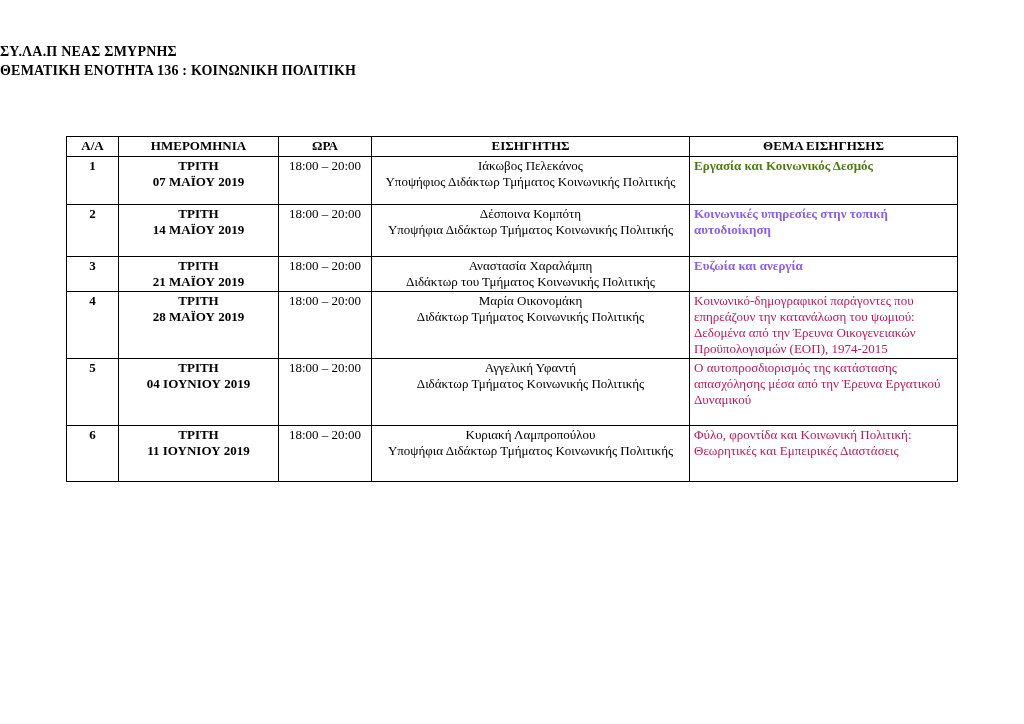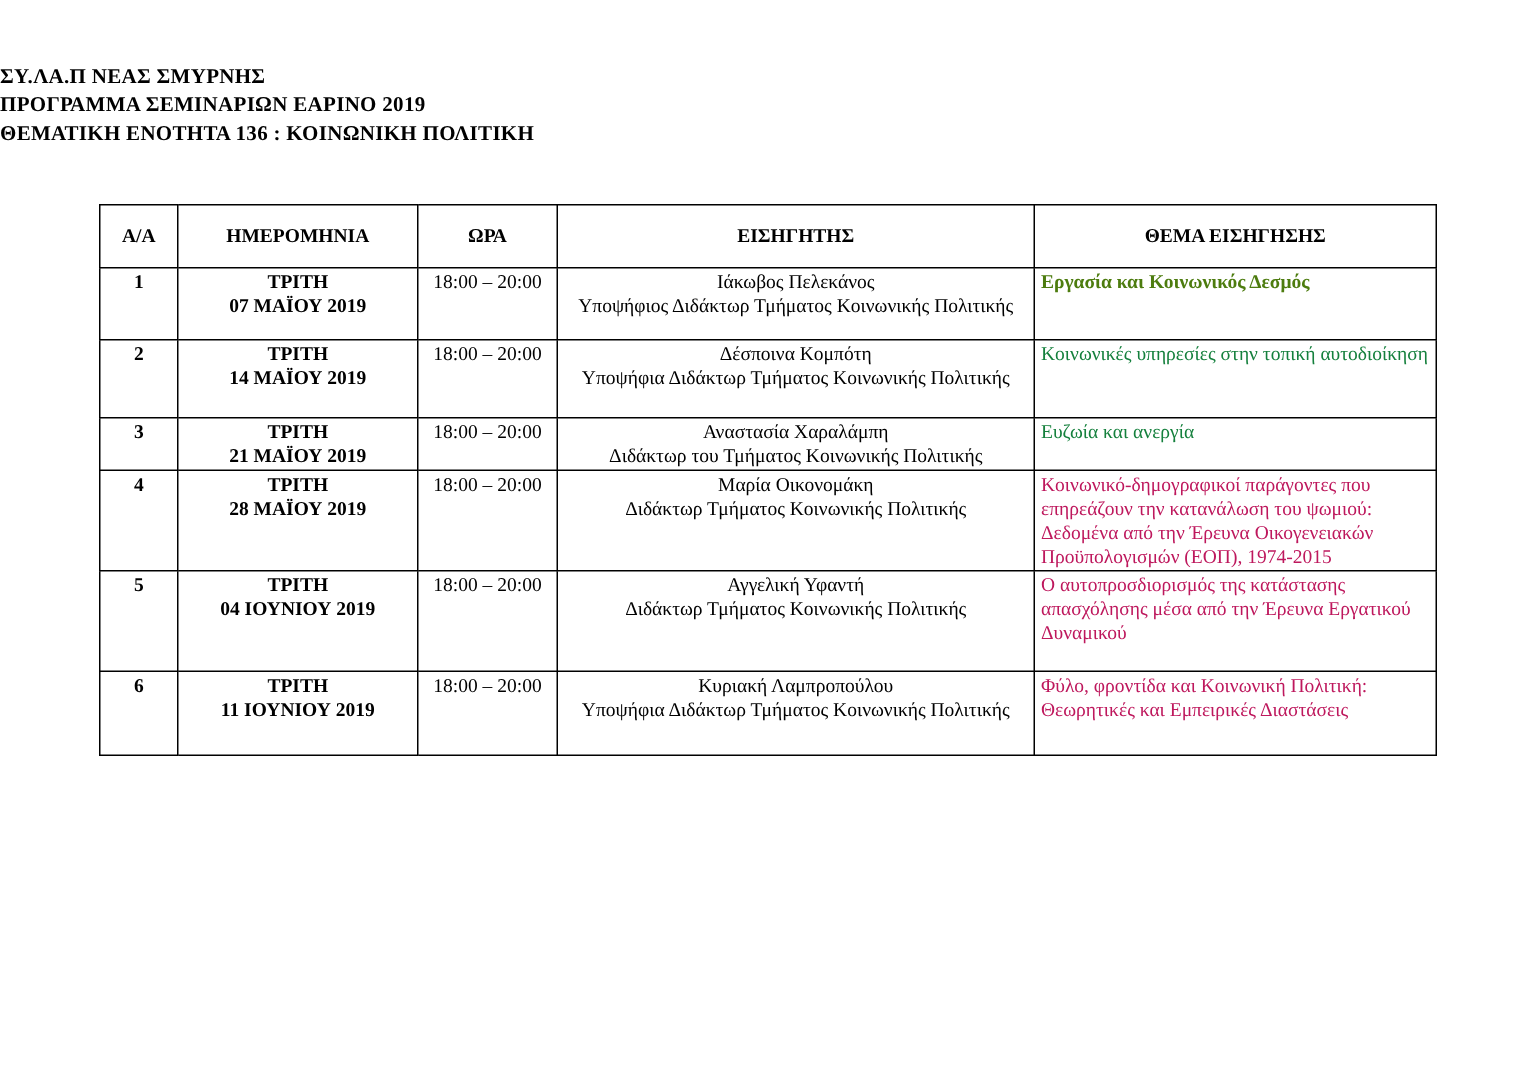--- a/index.html
+++ b/index.html
@@ -40,42 +40,41 @@
   table.schedule th,
   table.schedule td {
     border: 1.5px solid #000000;
     vertical-align: top;
     padding: 1px 4px;
     overflow: hidden;
   }
   table.schedule th {
     font-weight: bold;
     text-align: center;
-    padding: 12px 2px;
+    padding: 1px 2px;
     height: 17px;
   }
   td.c-num   { text-align: center; font-weight: bold; }
   td.c-date  { text-align: center; font-weight: bold; }
   td.c-time  { text-align: center; white-space: nowrap; }
   td.c-speaker { text-align: center; }
   td.c-topic   { text-align: left; }
   .topic-bold  { font-weight: bold; color: #4d7c0f; }
-  .topic-plain { font-weight: normal; color: #15803d; }
+  .topic-plain { font-weight: bold; color: #8b5cf6; }
   .topic-muted { font-weight: normal; color: #be185d; }
   .speaker-name { display: block; }
   .speaker-role { display: block; }
 </style>
 </head>
 <body>
 
 <div class="page">
 
   <div class="title-block">
     <div>ΣΥ.ΛΑ.Π ΝΕΑΣ ΣΜΥΡΝΗΣ</div>
-    <div>ΠΡΟΓΡΑΜΜΑ ΣΕΜΙΝΑΡΙΩΝ ΕΑΡΙΝΟ 2019</div>
     <div>ΘΕΜΑΤΙΚΗ ΕΝΟΤΗΤΑ 136 : ΚΟΙΝΩΝΙΚΗ ΠΟΛΙΤΙΚΗ</div>
   </div>
 
   <table class="schedule">
     <colgroup>
       <col style="width:52px">
       <col style="width:160px">
       <col style="width:93px">
       <col style="width:318px">
       <col style="width:268px">

